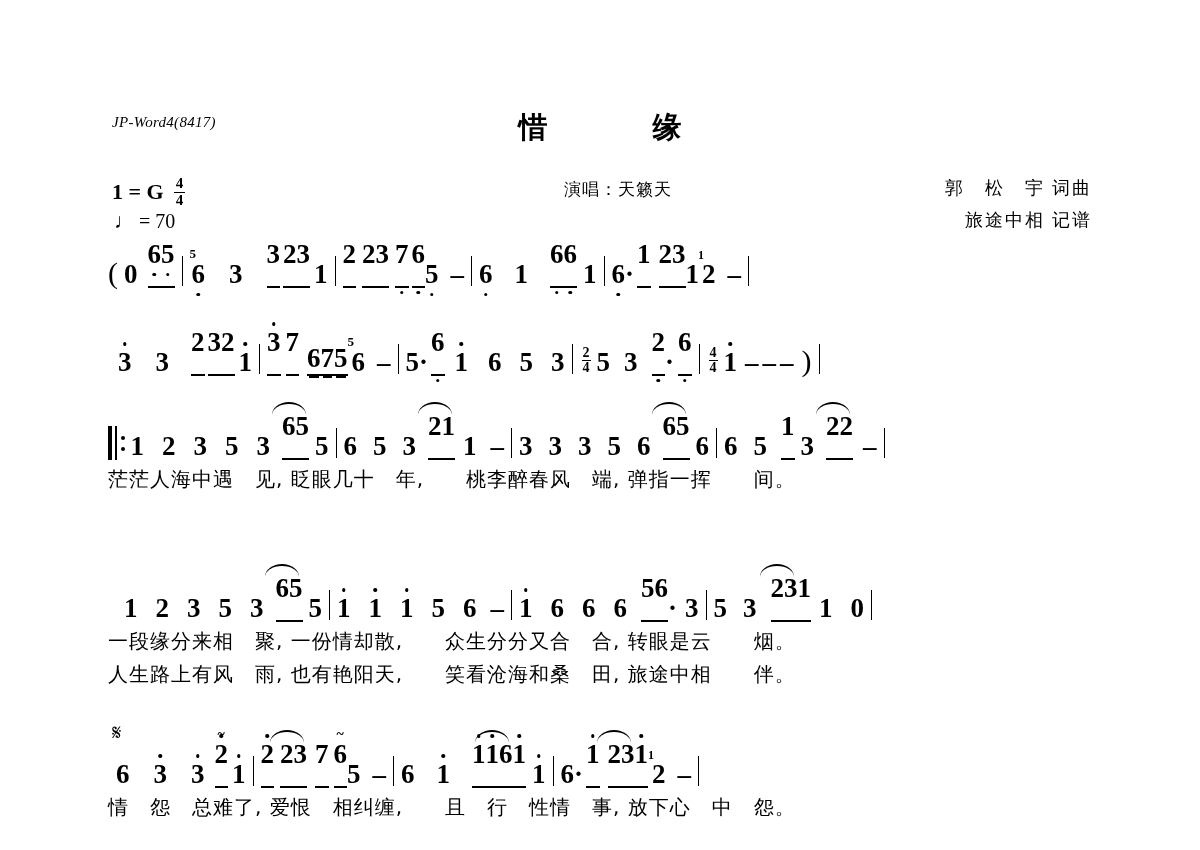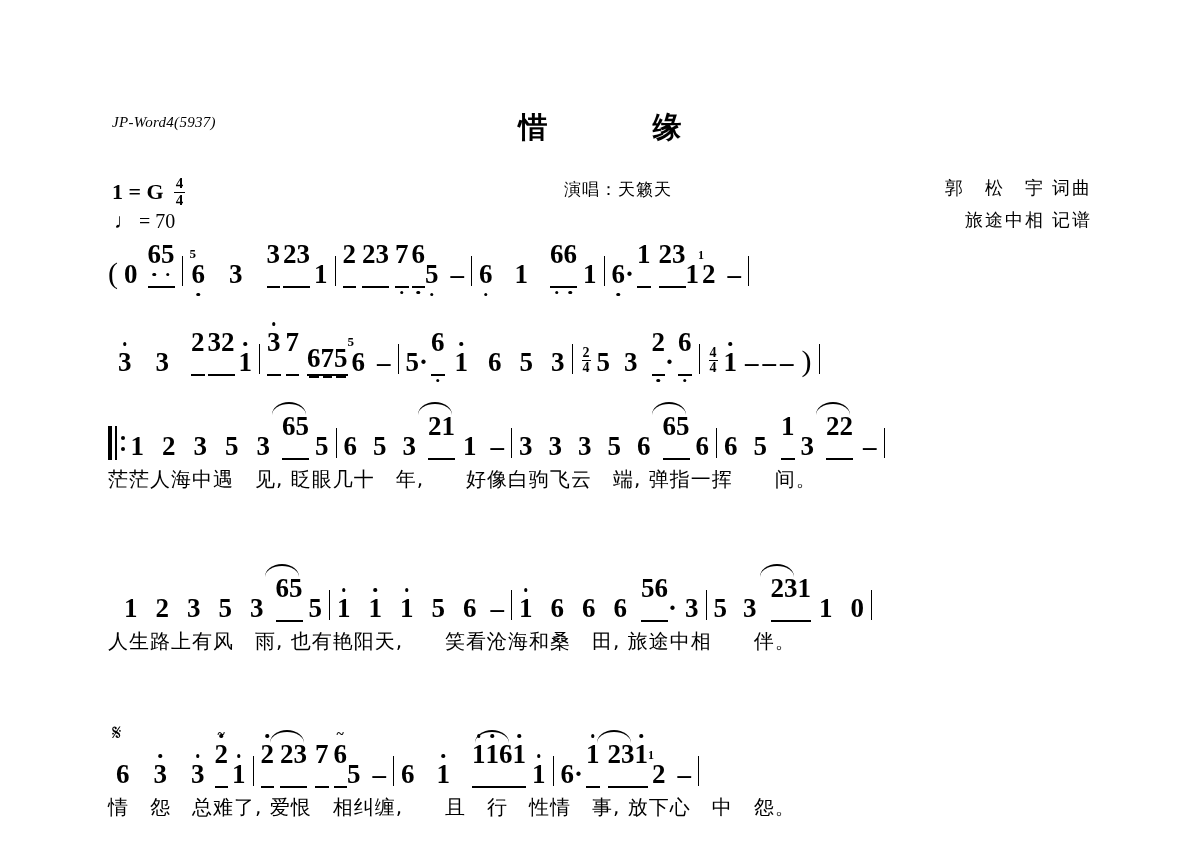--- a/index.html
+++ b/index.html
@@ -225,21 +225,21 @@
     font-family: "DejaVu Sans", sans-serif;
   }
 
   .paren { font-size: 30px; font-weight: normal; }
 </style>
 </head>
 <body>
 
 <div class="sheet">
 
-  <div class="doc-id">JP-Word4(5937)</div>
+  <div class="doc-id">JP-Word4(8417)</div>
   <div class="title">惜　缘</div>
   <div class="singer">演唱：天籁天</div>
   <div class="credit c1">郭　松　宇 词曲</div>
   <div class="credit c2">旅途中相 记谱</div>
 
   <div class="keysig">
     <span>1 = G</span>
     <span class="frac">
       <span class="num">4</span>
       <span class="den">4</span>
@@ -437,21 +437,21 @@
       <span class="n u1">1</span>
         <span class="sp" style="width:6px"></span>
       <span class="n">3</span>
         <span class="sp" style="width:12px"></span>
       <span class="n u1"><span class="tie"></span>2</span>
         <span class="n u1">2</span>
         <span class="sp" style="width:10px"></span>
       <span class="dash">–</span>
       <span class="bar"></span>
     </div>
-    <div class="lyrics">茫茫人海中遇　见, 眨眼几十　年,　　好像白驹飞云　端, 弹指一挥　　间。</div>
+    <div class="lyrics">茫茫人海中遇　见, 眨眼几十　年,　　桃李醉春风　端, 弹指一挥　　间。</div>
   </div>
 
   <div class="row" style="top:582px;">
     <div class="notes">
       <span class="n" style="margin-left:16px">1</span>
         <span class="sp" style="width:18px"></span>
       <span class="n">2</span>
         <span class="sp" style="width:18px"></span>
       <span class="n">3</span>
         <span class="sp" style="width:18px"></span>
@@ -496,20 +496,21 @@
         <span class="sp" style="width:14px"></span>
       <span class="n u1"><span class="tie"></span>2</span>
         <span class="n u1">3</span>
         <span class="n u1">1</span>
         <span class="sp" style="width:8px"></span>
       <span class="n">1</span>
         <span class="sp" style="width:18px"></span>
       <span class="n">0</span>
       <span class="bar"></span>
     </div>
+    <div class="lyrics">一段缘分来相　聚, 一份情却散,　　众生分分又合　合, 转眼是云　　烟。</div>
     <div class="lyrics">人生路上有风　雨, 也有艳阳天,　　笑看沧海和桑　田, 旅途中相　　伴。</div>
   </div>
 
   <div class="segno" style="top:720px;">𝄋</div>
   <div class="row" style="top:748px;">
     <div class="notes">
       <span class="n" style="margin-left:8px">6</span>
         <span class="sp" style="width:24px"></span>
       <span class="n dot-up">3</span>
         <span class="sp" style="width:24px"></span>

